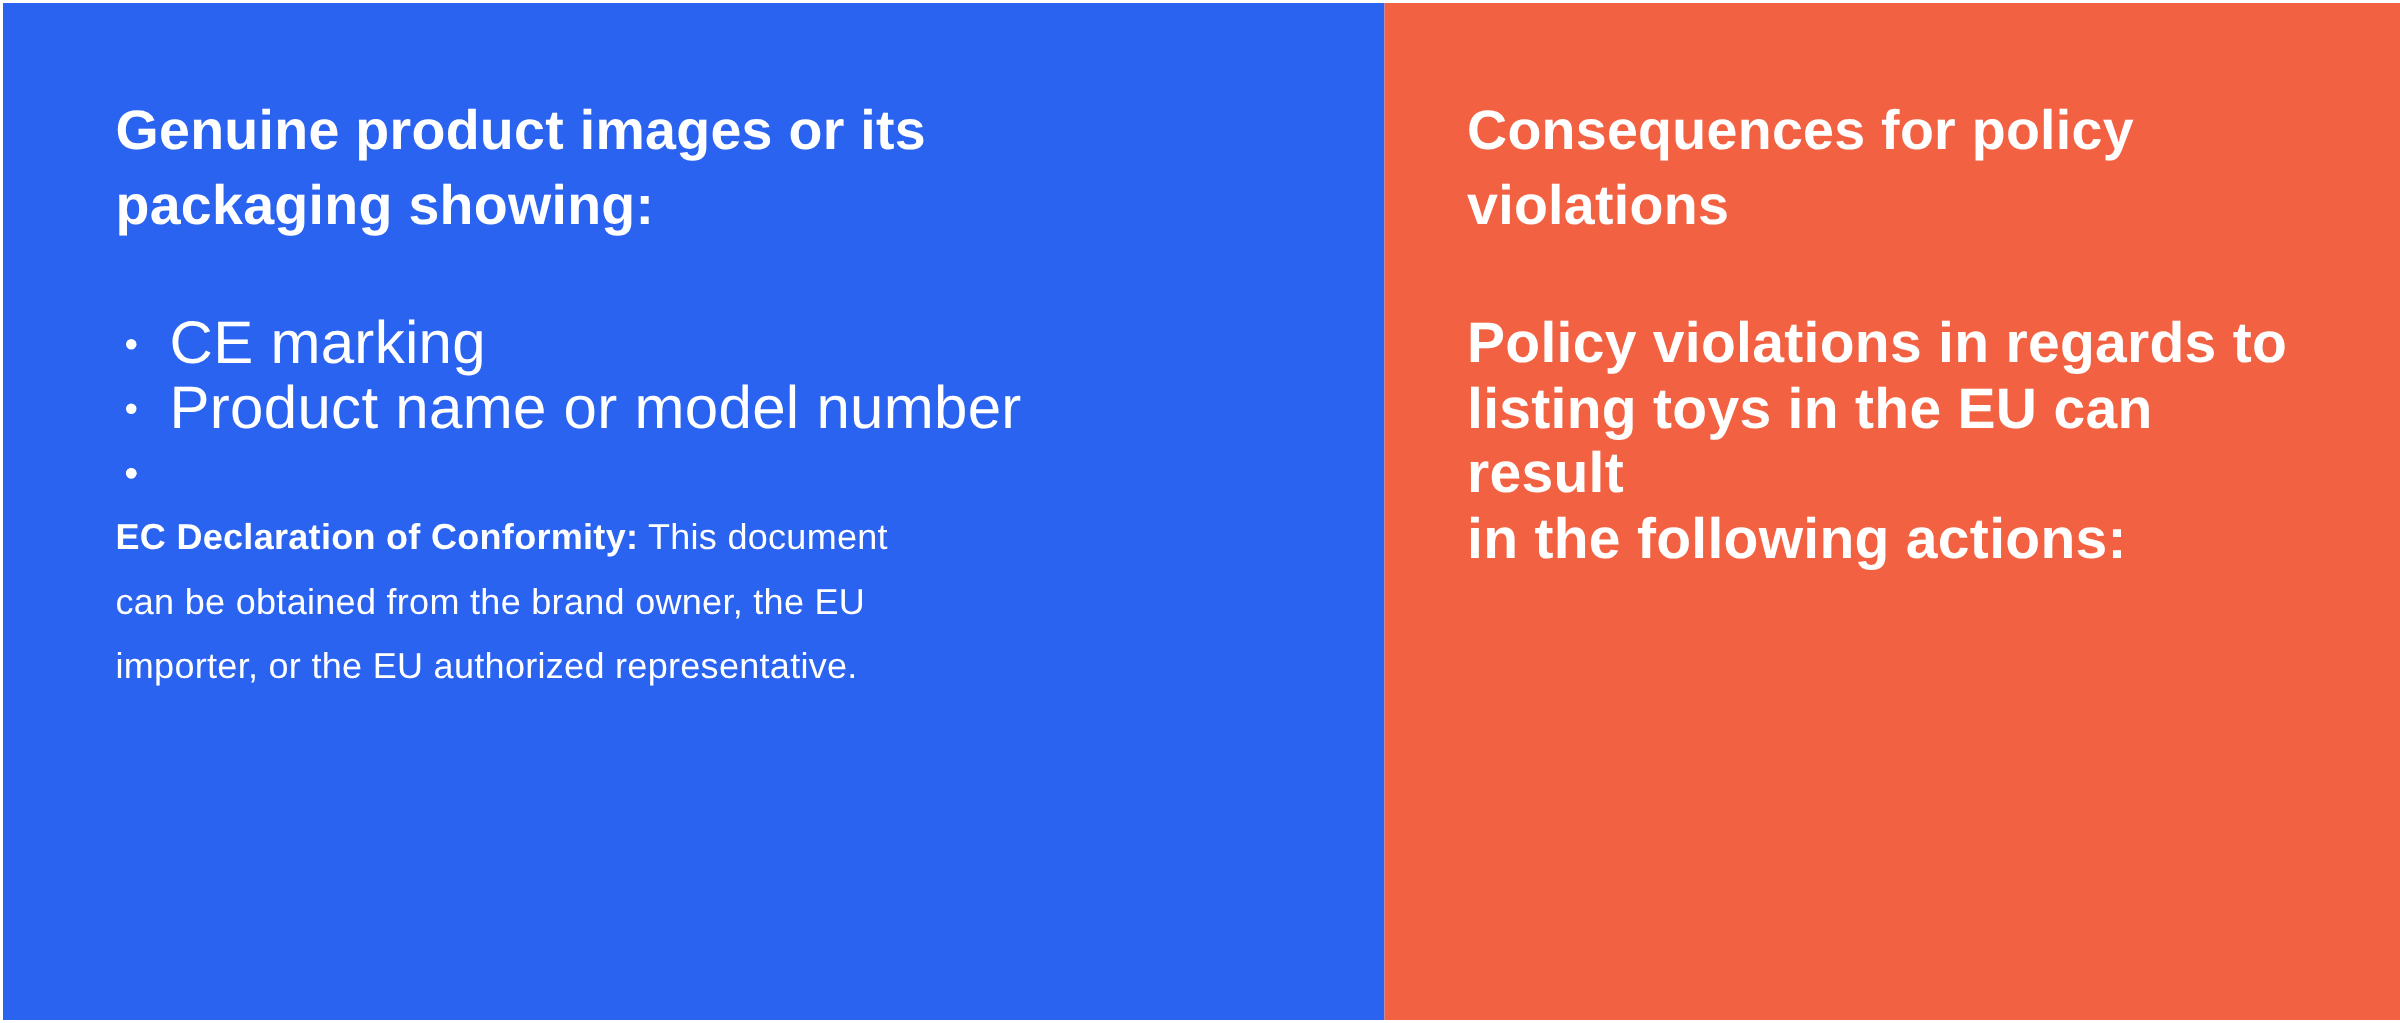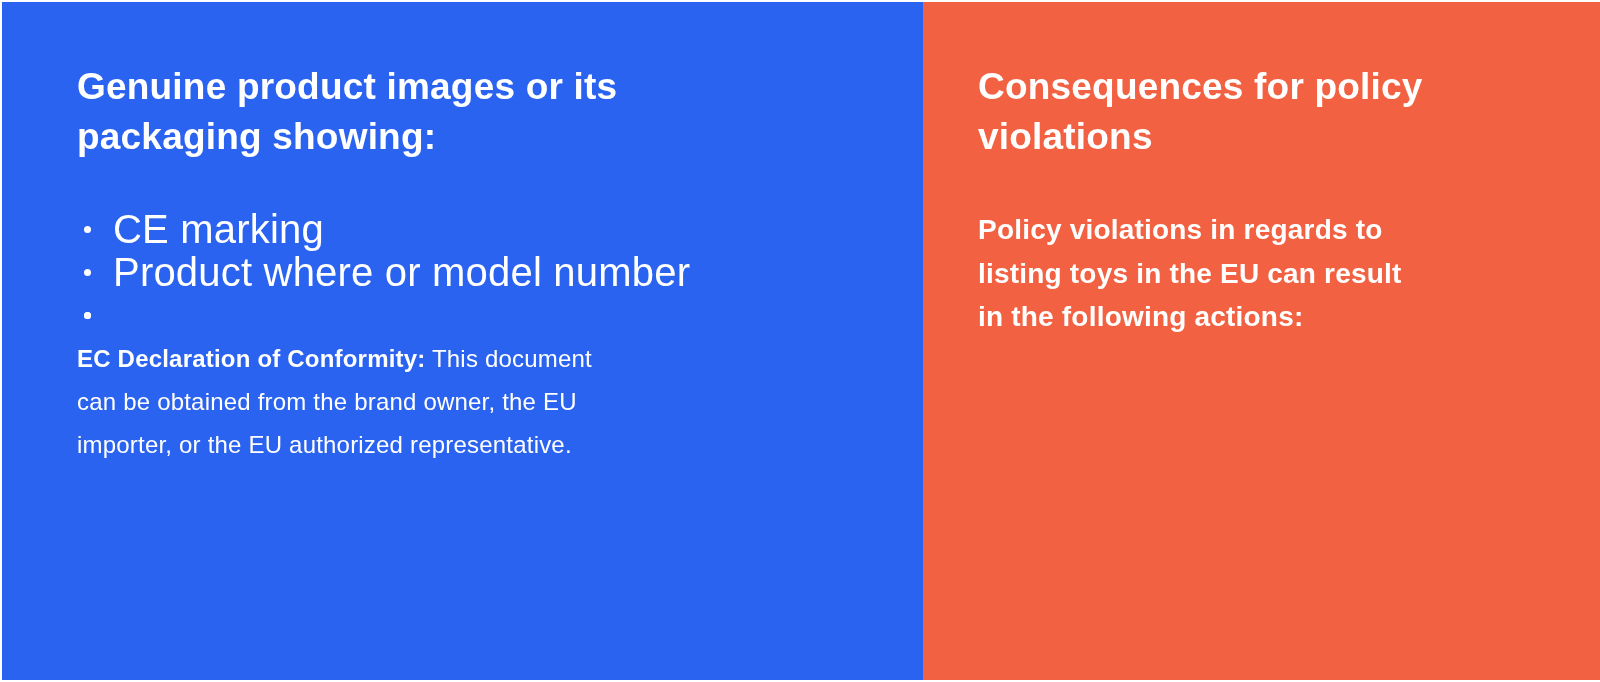--- a/index.html
+++ b/index.html
@@ -66,21 +66,21 @@
   .note{
     margin-top:43px;
     font-size:24px;
     line-height:43px;
     width:740px;
     letter-spacing:0.2px;
   }
   .note strong{font-weight:700;}
   .intro{
     margin-top:46px;
-    font-size:28px;
+    font-size:38px;
     font-weight:700;
     line-height:43.5px;
     letter-spacing:0.2px;
   }
 </style>
 </head>
 <body>
 
 <div class="canvas">
 
@@ -88,21 +88,21 @@
     <h2 class="heading pre">Genuine product images or its
 packaging showing:</h2>
 
     <ul class="bullets">
       <li class="bullet">
         <span class="dot"></span>
         <span class="pre">CE marking</span>
       </li>
       <li class="bullet">
         <span class="dot"></span>
-        <span class="pre">Product where or model number</span>
+        <span class="pre">Product name or model number</span>
       </li>
       <li class="bullet">
         <span class="dot"></span>
       </li>
       <li class="bullet">
         <span class="dot"></span>
       </li>
     </ul>
 
     <p class="note">

